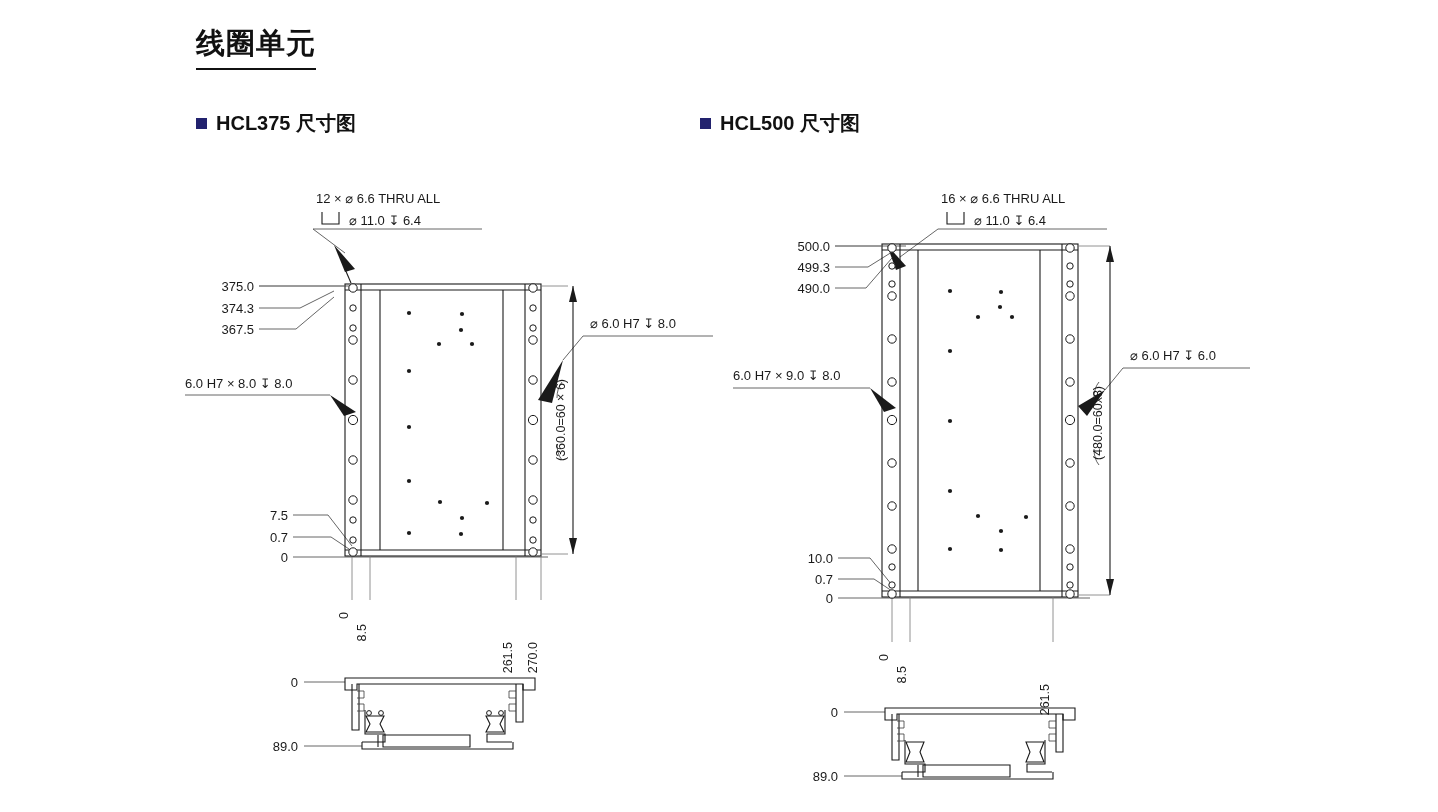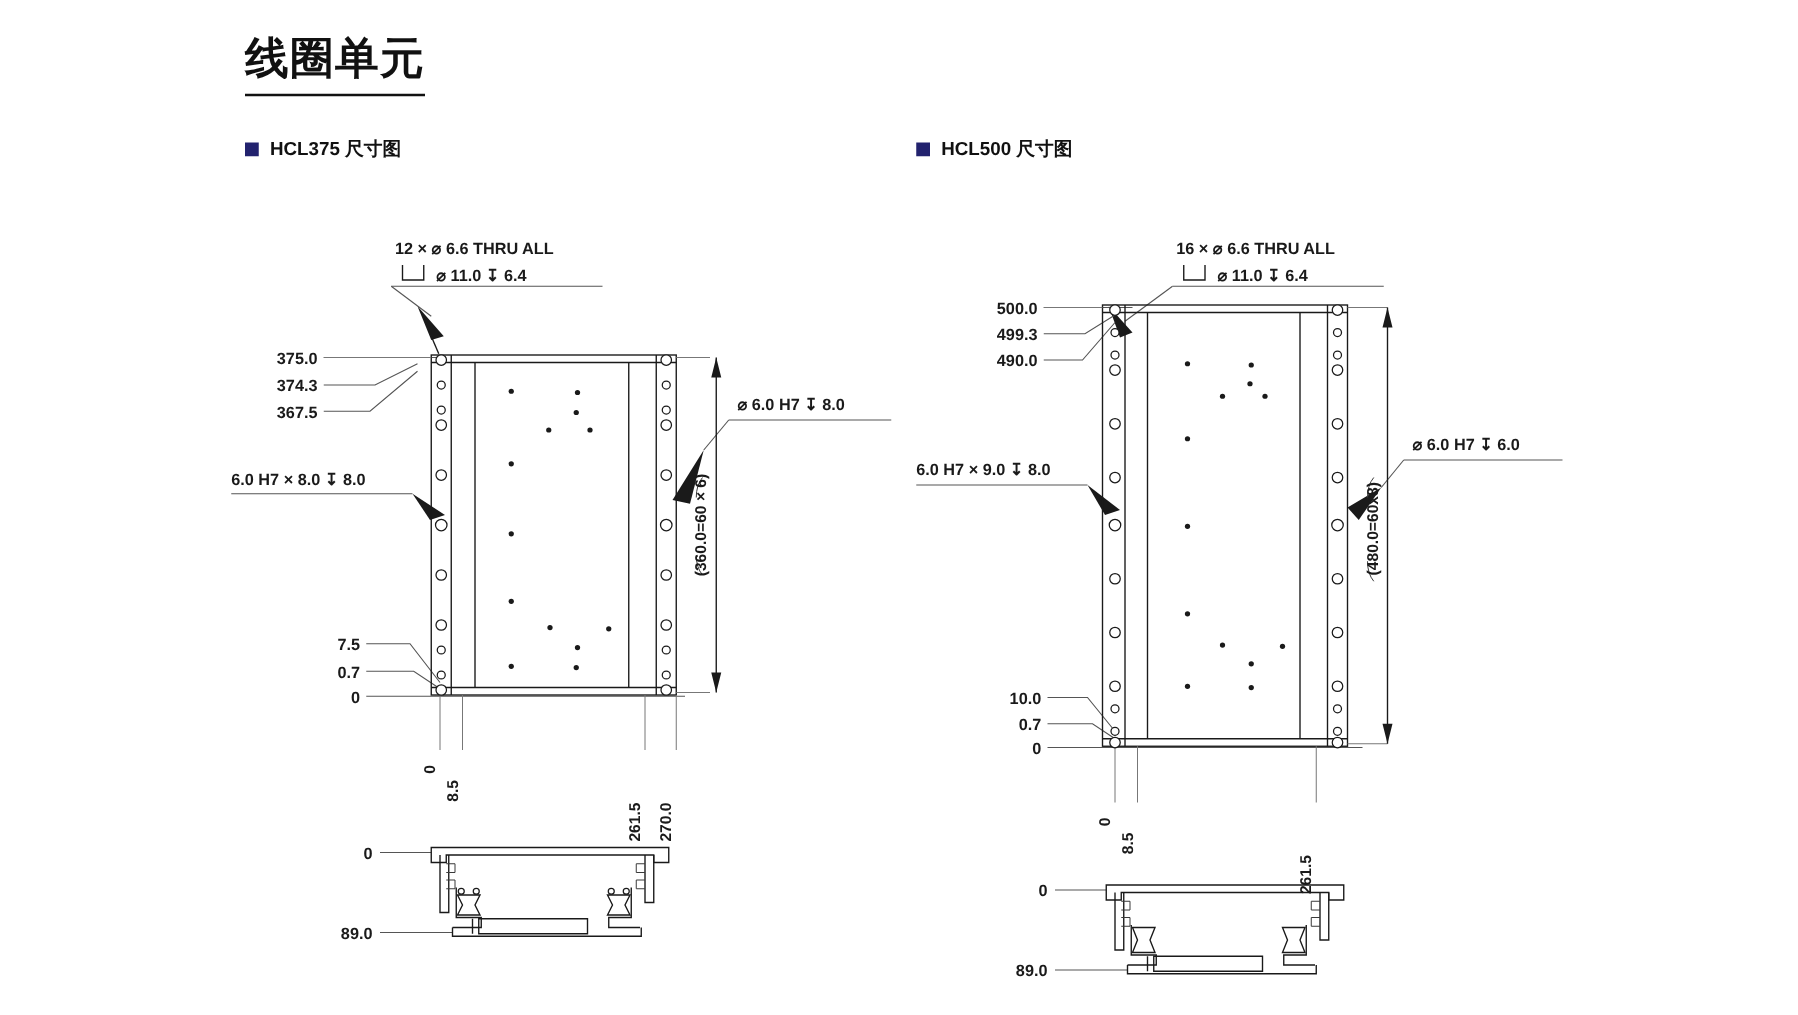--- a/index.html
+++ b/index.html
@@ -14,49 +14,49 @@
   #page {
     position: relative;
     width: 1438px;
     height: 812px;
     background: #ffffff;
   }
   
   .page-title {
     position: absolute;
     left: 196px; top: 26px;
-    font-size: 35px;
+    font-size: 29px;
     font-weight: 700;
     letter-spacing: 1px;
     color: #111111;
     padding-bottom: 7px;
     border-bottom: 2px solid #111111;
     line-height: 1.2;
   }
   .section-head {
     position: absolute;
-    font-size: 15px;
+    font-size: 20px;
     font-weight: 600;
     color: #111111;
     display: flex;
     align-items: center;
     gap: 9px;
     white-space: nowrap;
   }
   .section-head .bullet {
     width: 11px; height: 11px;
     background: #22226e;
     display: inline-block;
     flex: none;
   }
   #head-left  { left: 196px; top: 110px; }
-  #head-right { left: 733px; top: 110px; }
+  #head-right { left: 700px; top: 110px; }
 
   
-  .dwg { position: absolute; font-weight: bold; }
+  .dwg { position: absolute; }
   #dwg-left  { left: 0px;   top: 150px; width: 720px; height: 660px; }
   #dwg-right { left: 720px; top: 150px; width: 738px; height: 660px; }
 
   svg { display: block; overflow: visible; }
   .ln      { stroke: #1a1a1a; fill: none; stroke-width: 1.1; }
   .ln-thin { stroke: #3a3a3a; fill: none; stroke-width: 0.8; }
   .ln-lead { stroke: #555555; fill: none; stroke-width: 0.9; }
   .ln-ext  { stroke: #777777; fill: none; stroke-width: 0.8; }
   .hole    { stroke: #1a1a1a; fill: #ffffff; stroke-width: 1.0; }
   .dot     { fill: #1a1a1a; }

